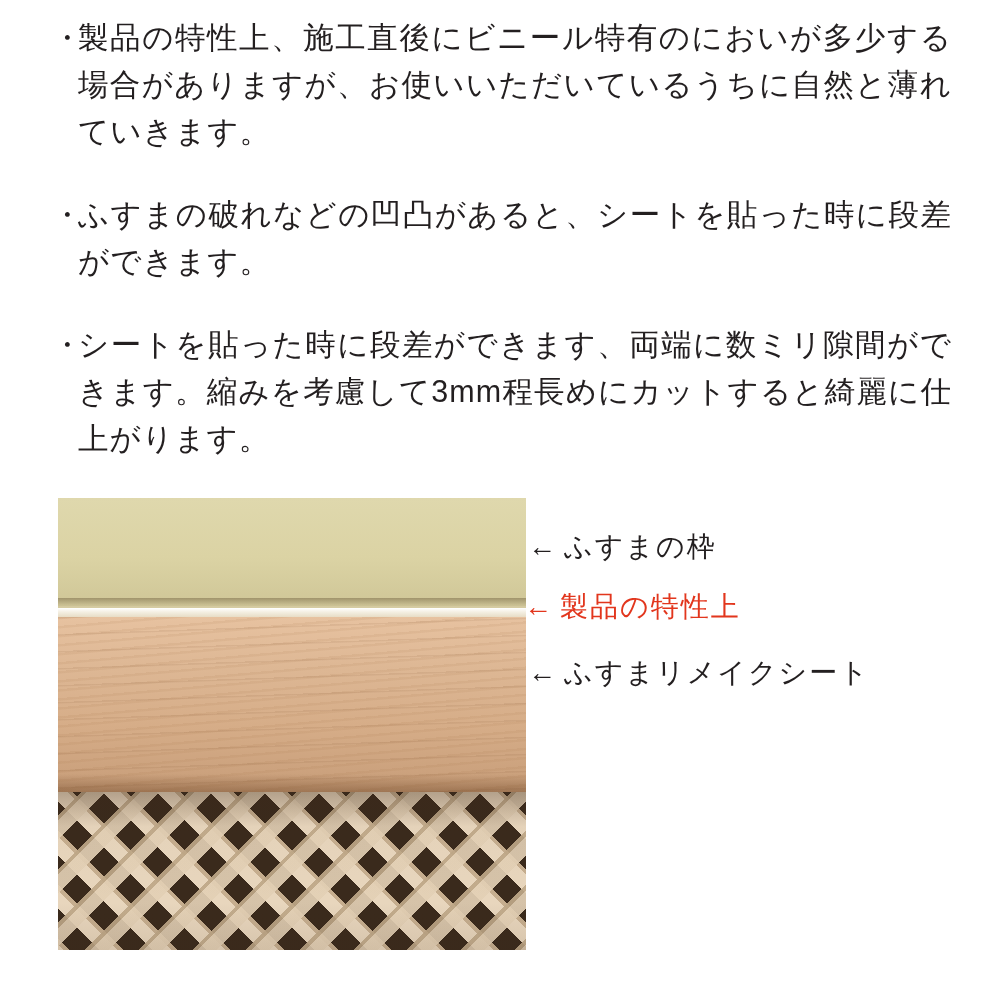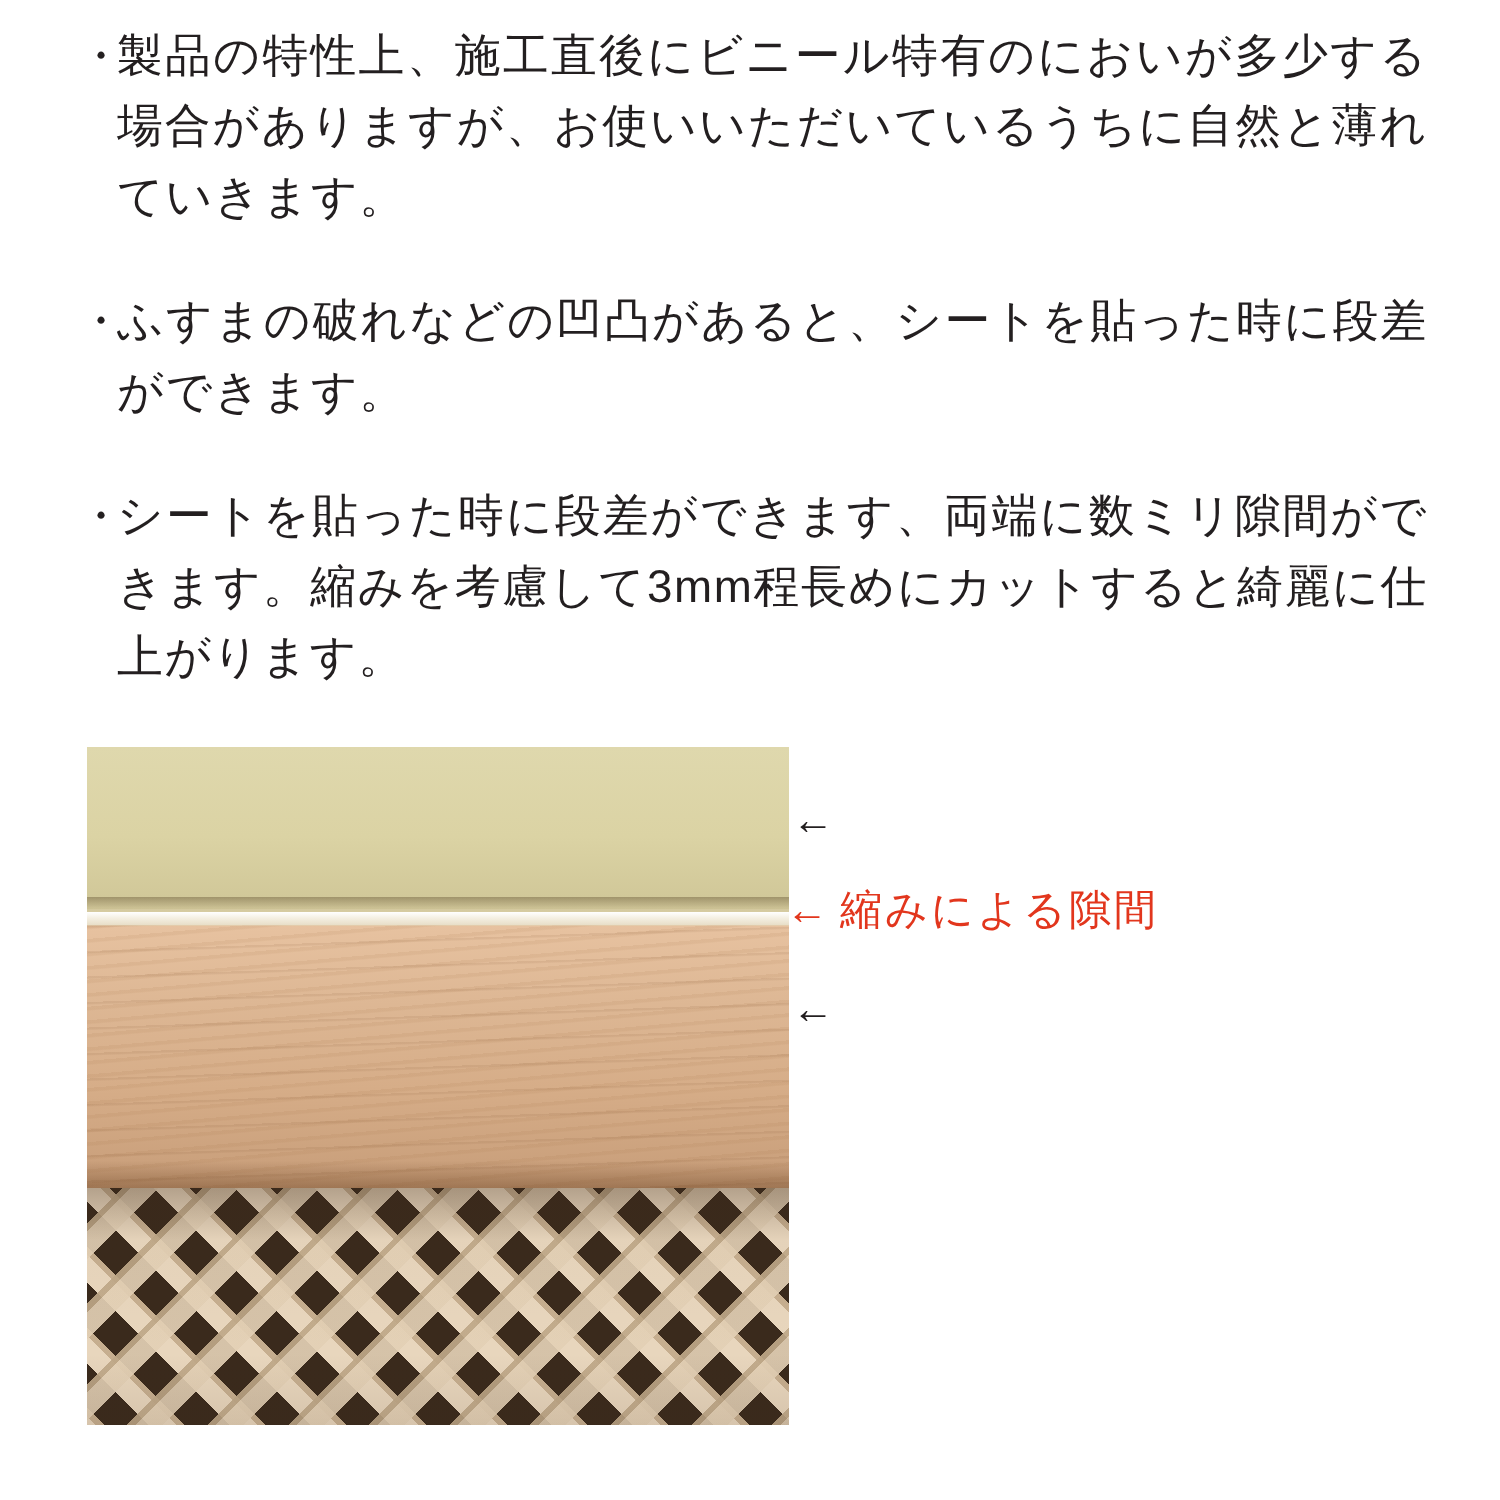--- a/index.html
+++ b/index.html
@@ -206,26 +206,28 @@
       <div class="weave-a"></div>
       <div class="weave-b"></div>
       <div class="weave-shade"></div>
     </div>
   </div>
 
   <div class="callouts">
 
     <div class="callout callout-frame">
       <span class="arrow">←</span>
+      <span>ふすまの枠</span>
     </div>
 
     <div class="callout callout-gap">
       <span class="arrow">←</span>
-      <span>縮みによる隙間</span>
+      <span>製品の特性上</span>
     </div>
 
     <div class="callout callout-sheet">
       <span class="arrow">←</span>
+      <span>ふすまリメイクシート</span>
     </div>
 
   </div>
 
 </div>
 
 </body></html>

